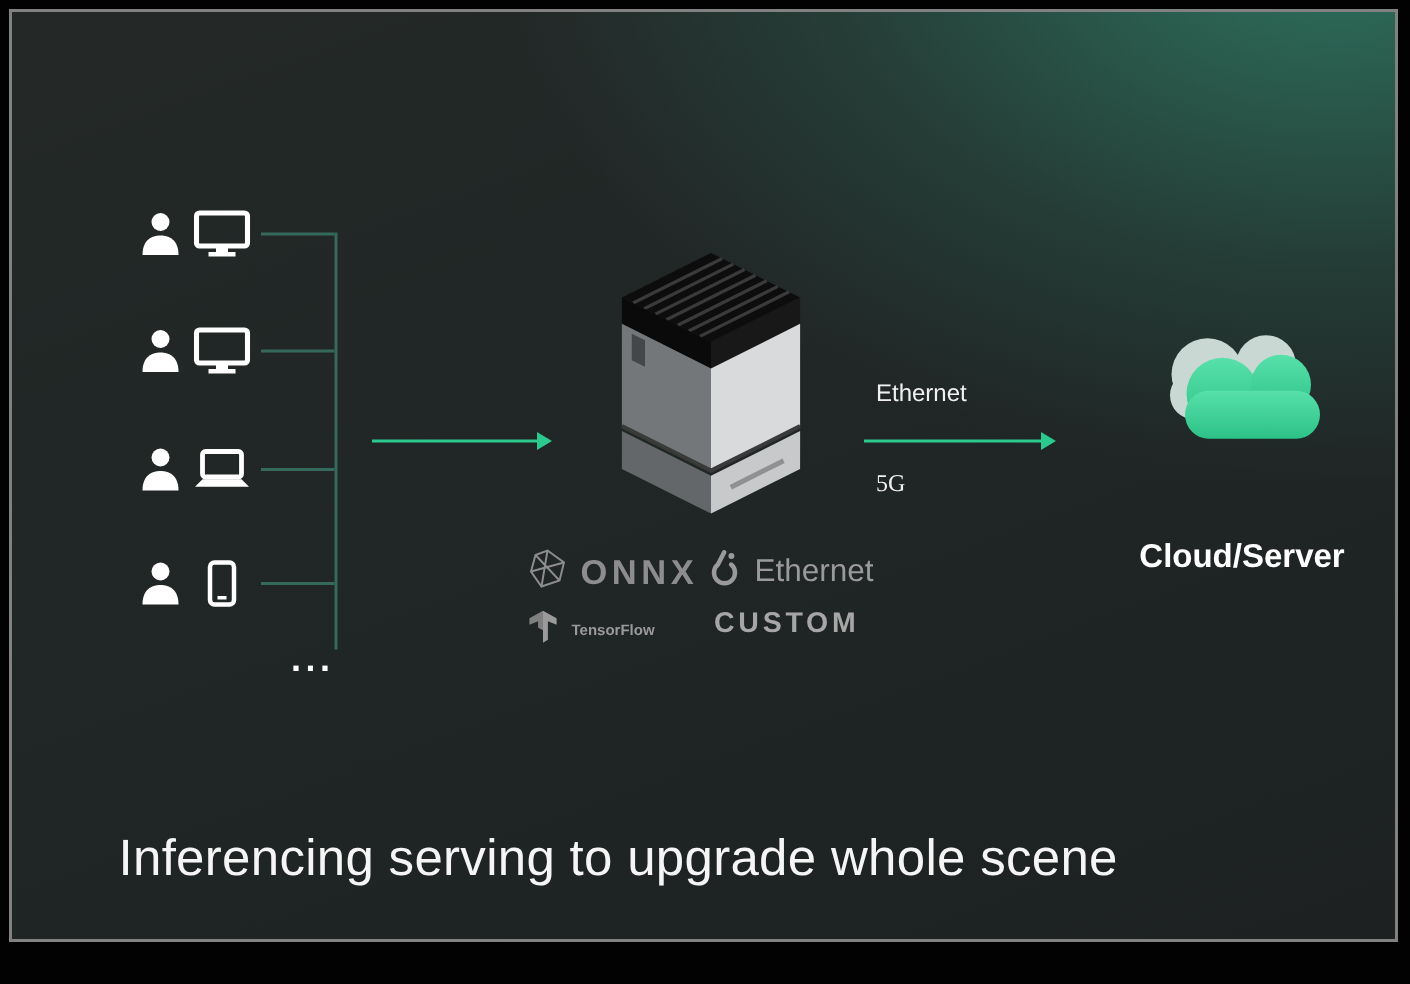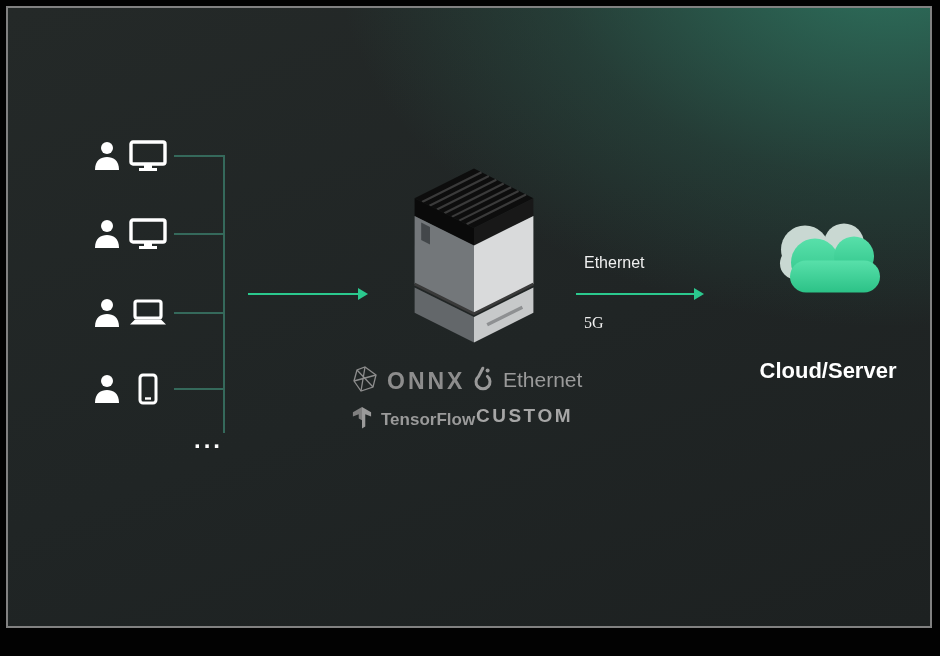--- a/index.html
+++ b/index.html
@@ -30,21 +30,21 @@
   .arrow2{left:568px;top:285px;width:126px;}
   
   .server{position:absolute;left:400px;top:156px;}
   
   .fw{position:absolute;display:flex;align-items:center;gap:9px;}
   .fw-onnx{left:344px;top:358px;}
   .fw-onnx .fw-label{font-size:23px;font-weight:700;letter-spacing:3px;color:#8d8d8d;}
   .fw-pytorch{left:464px;top:357px;}
   .fw-pytorch .fw-label{font-size:21px;font-weight:400;color:#9a9a9a;}
   .fw-tensorflow{left:344px;top:399px;}
-  .fw-tensorflow .fw-label{font-size:17px;font-weight:600;color:#9a9a9a;}
+  .fw-tensorflow .fw-label{font-size:10px;font-weight:600;color:#9a9a9a;}
   .fw-custom{left:468px;top:397px;align-items:center;}
   .fw-custom .fw-label{font-size:19px;font-weight:700;letter-spacing:2.5px;color:#a6a6a6;}
   
   .conn-label{position:absolute;width:110px;text-align:left;color:#f0f0f0;font-size:16px;}
   .eth{left:576px;top:246px;}
   .fiveg{left:576px;top:306px;font-family:Liberation Serif, serif;}
   
   .cloud{position:absolute;left:750px;top:206px;}
   .cloud-label{position:absolute;left:740px;top:350px;width:160px;text-align:center;
     color:#ffffff;font-weight:700;font-size:22px;}
@@ -210,14 +210,15 @@
       </g>
       <g fill="url(#cg)">
         <circle cx="57" cy="47" r="24"></circle>
         <circle cx="96" cy="41" r="20"></circle>
         <rect x="32" y="45" width="90" height="32" rx="16"></rect>
       </g>
     </svg>
   </div>
   <div class="cloud-label">Cloud/Server</div>
 
+  <div class="title">Inferencing serving to upgrade whole scene</div>
 
 </div>
 
 </body></html>

